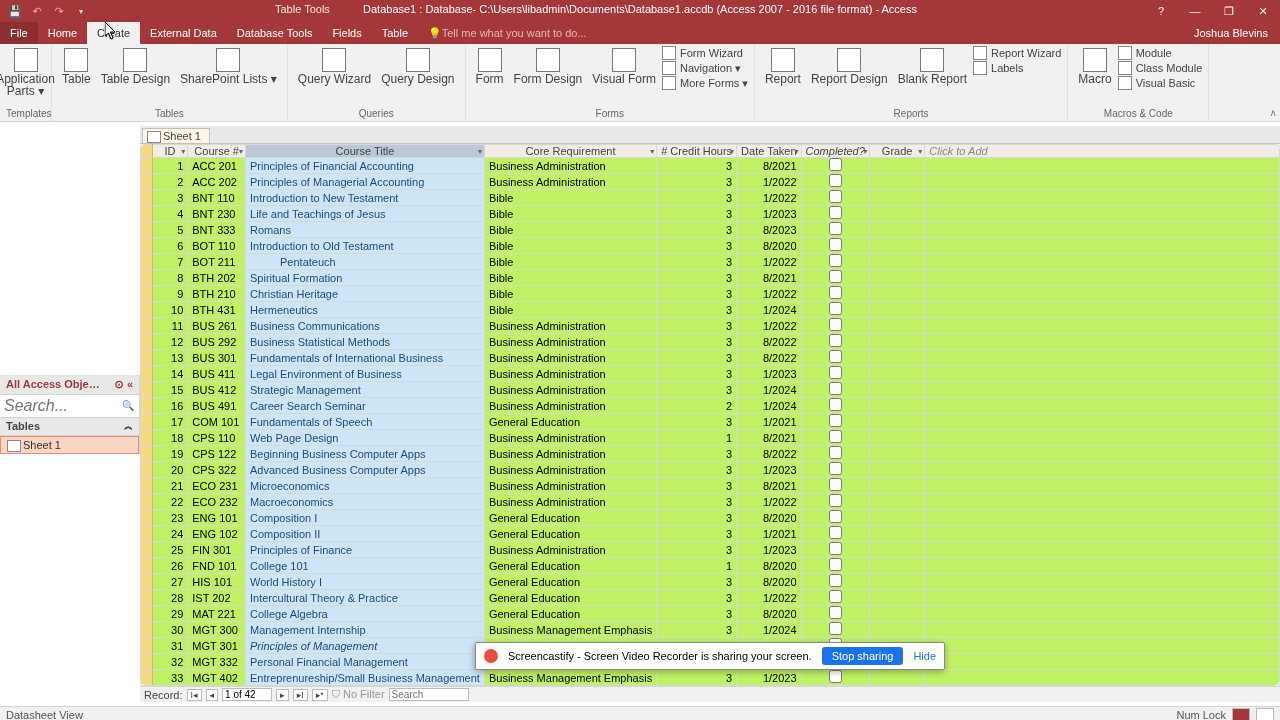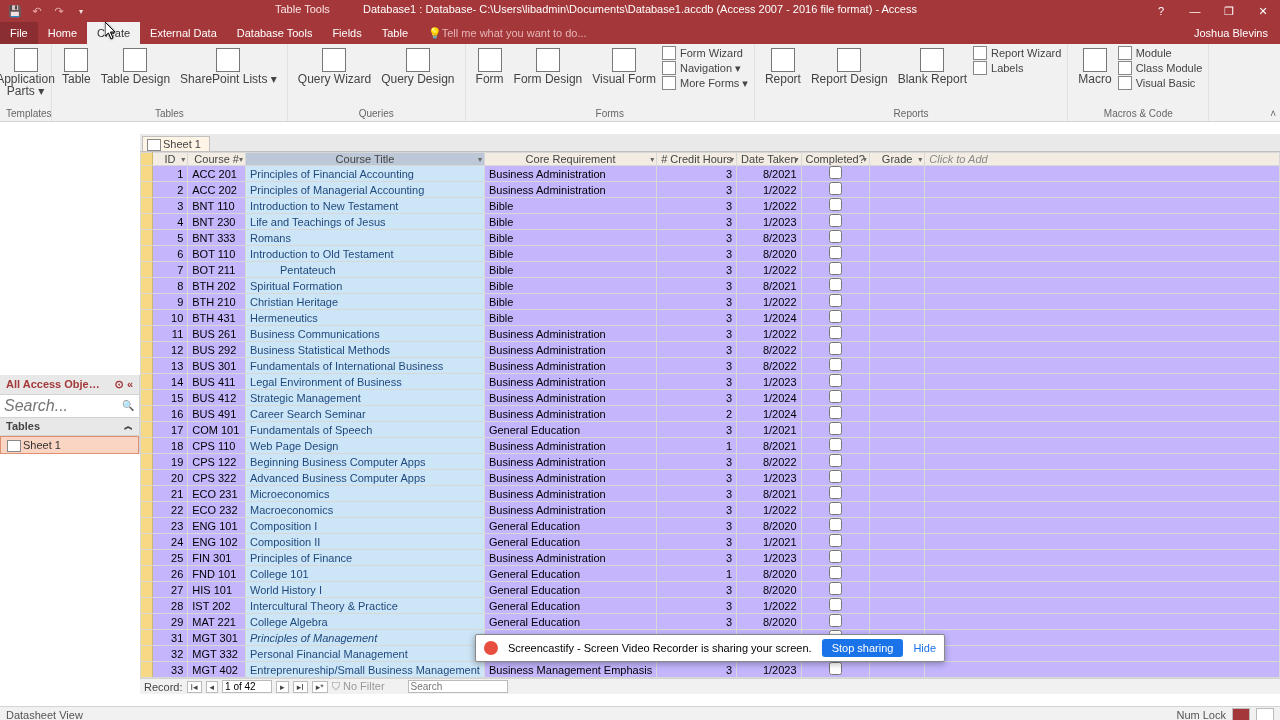--- a/index.html
+++ b/index.html
@@ -33,21 +33,21 @@
 .navhead{background:#e8e8e8;padding:3px 6px;display:flex;justify-content:space-between;align-items:center;border-bottom:1px solid #d4d4d4;font-size:12px;font-weight:600;color:#a4373a;}
 .navsearch{border-bottom:1px solid #d4d4d4;padding:2px 4px;display:flex;align-items:center;}
 .navsearch input{border:none;outline:none;width:100%;font-size:16px;font-style:italic;color:#999;}
 .navgroup{background:#e8e8e8;padding:2px 6px;font-size:11px;font-weight:600;color:#444;border-bottom:1px solid #d4d4d4;display:flex;justify-content:space-between;}
 .navitem{padding:2px 6px 2px 22px;background:#fad5c4;border:1px solid #e09070;font-size:11px;color:#333;position:relative;}
 .navitem::before{content:"";position:absolute;left:6px;top:3px;width:12px;height:10px;background:#fff;border:1px solid #888;}
 .mainview{flex:1;display:flex;flex-direction:column;background:#e9e9e9;}
 .doctabs{height:18px;background:#e9e9e9;display:flex;align-items:flex-end;padding-left:2px;border-bottom:1px solid #c0c0c0;}
 .doctab{background:#fff5e6;border:1px solid #c0c0c0;border-bottom:none;padding:1px 8px 1px 20px;font-size:11px;color:#444;position:relative;}
 .doctab::before{content:"";position:absolute;left:4px;top:2px;width:12px;height:10px;background:#fff;border:1px solid #888;}
-.grid{flex:1;overflow:hidden;background:#c4b5fd;position:relative;}
+.grid{flex:1;overflow:hidden;background:#bef264;position:relative;border-radius:8px;}
 table{border-collapse:collapse;width:100%;}
 th,td{border:1px solid #d8d8d8;font-size:11px;padding:0 4px;height:13.4px;white-space:nowrap;overflow:hidden;}
 th{background:#f3ece2;color:#444;font-weight:normal;position:relative;text-align:center;}
 th .dd{position:absolute;right:2px;top:2px;font-size:8px;color:#666;}
 .rowsel{width:12px;background:#f6d885;border-right:1px solid #c9b86f;}
 td.idc{text-align:right;width:38px;}
 td.numc{text-align:right;}
 td.chk{text-align:center;}
 td.title{background:#cde6f7;}
 .colsel th:nth-child(4){background:#bcc7d8;}
@@ -254,21 +254,21 @@
       <table class="colsel">
         <thead>
             <tr id="hdr">
               <th class="rowsel"></th>
               <th style="width: 38px;">ID<span class="dd">▾</span></th>
               <th style="width: 58px;">Course #<span class="dd">▾</span></th>
               <th style="width: 205px;">Course Title<span class="dd">▾</span></th>
               <th style="width: 135px;">Core Requirement<span class="dd">▾</span></th>
               <th style="width: 70px;"># Credit Hours<span class="dd">▾</span></th>
               <th style="width: 60px;">Date Taken<span class="dd">▾</span></th>
-              <th style="width: 58px;">Completed?<span class="dd">▾</span></th>
+              <th style="width: 58px; font-style: italic;">Completed?<span class="dd">▾</span></th>
               <th style="width: 58px;">Grade<span class="dd">▾</span></th>
               <th style="width: 400px; font-style: italic; text-align: left; color: rgb(136, 136, 136);">Click to Add</th>
             </tr>
           </thead>
         <tbody id="tbody">
             <tr>
               <td class="rowsel"></td>
               <td class="idc">1</td>
               <td>ACC 201</td>
               <td class="title" style="color:#1f497d;">Principles of Financial Accounting</td>
@@ -604,20 +604,32 @@
               <td></td>
             </tr>
             <tr>
               <td class="rowsel"></td>
               <td class="idc">29</td>
               <td>MAT 221</td>
               <td class="title" style="color:#1f497d;">College Algebra</td>
               <td>General Education</td>
               <td class="numc">3</td>
               <td class="numc">8/2020</td>
+              <td class="chk"><input type="checkbox" style=""></td>
+              <td></td>
+              <td></td>
+            </tr>
+            <tr>
+              <td class="rowsel"></td>
+              <td class="idc">30</td>
+              <td>MGT 300</td>
+              <td class="title" style="color:#1f497d;">Management Internship</td>
+              <td>Business Management Emphasis</td>
+              <td class="numc">3</td>
+              <td class="numc">1/2024</td>
               <td class="chk"><input type="checkbox" style=""></td>
               <td></td>
               <td></td>
             </tr>
             <tr>
               <td class="rowsel"></td>
               <td class="idc">31</td>
               <td>MGT 301</td>
               <td class="title" style="color:#1f497d;font-style:italic;">Principles of Management</td>
               <td>Business Administration</td>
@@ -662,21 +674,21 @@
     </div>
     <div class="recnav">
       <span>Record:</span>
       <span class="btn">I◂</span>
       <span class="btn">◂</span>
       <input value="1 of 42" style="">
       <span class="btn">▸</span>
       <span class="btn">▸I</span>
       <span class="btn">▸*</span>
       <span style="color:#999;">⛉ <span>No Filter</span></span>
-      <input style="width: 100px; margin-left: 19px;" placeholder="Search">
+      <input style="width: 80px;" placeholder="Search">
     </div>
   </div>
 </div>
 
 <div class="statusbar">
   <span>Datasheet View</span>
   <div class="right">
     <span>Num Lock</span>
     <div class="viewbtn active"></div>
     <div class="viewbtn"></div>

